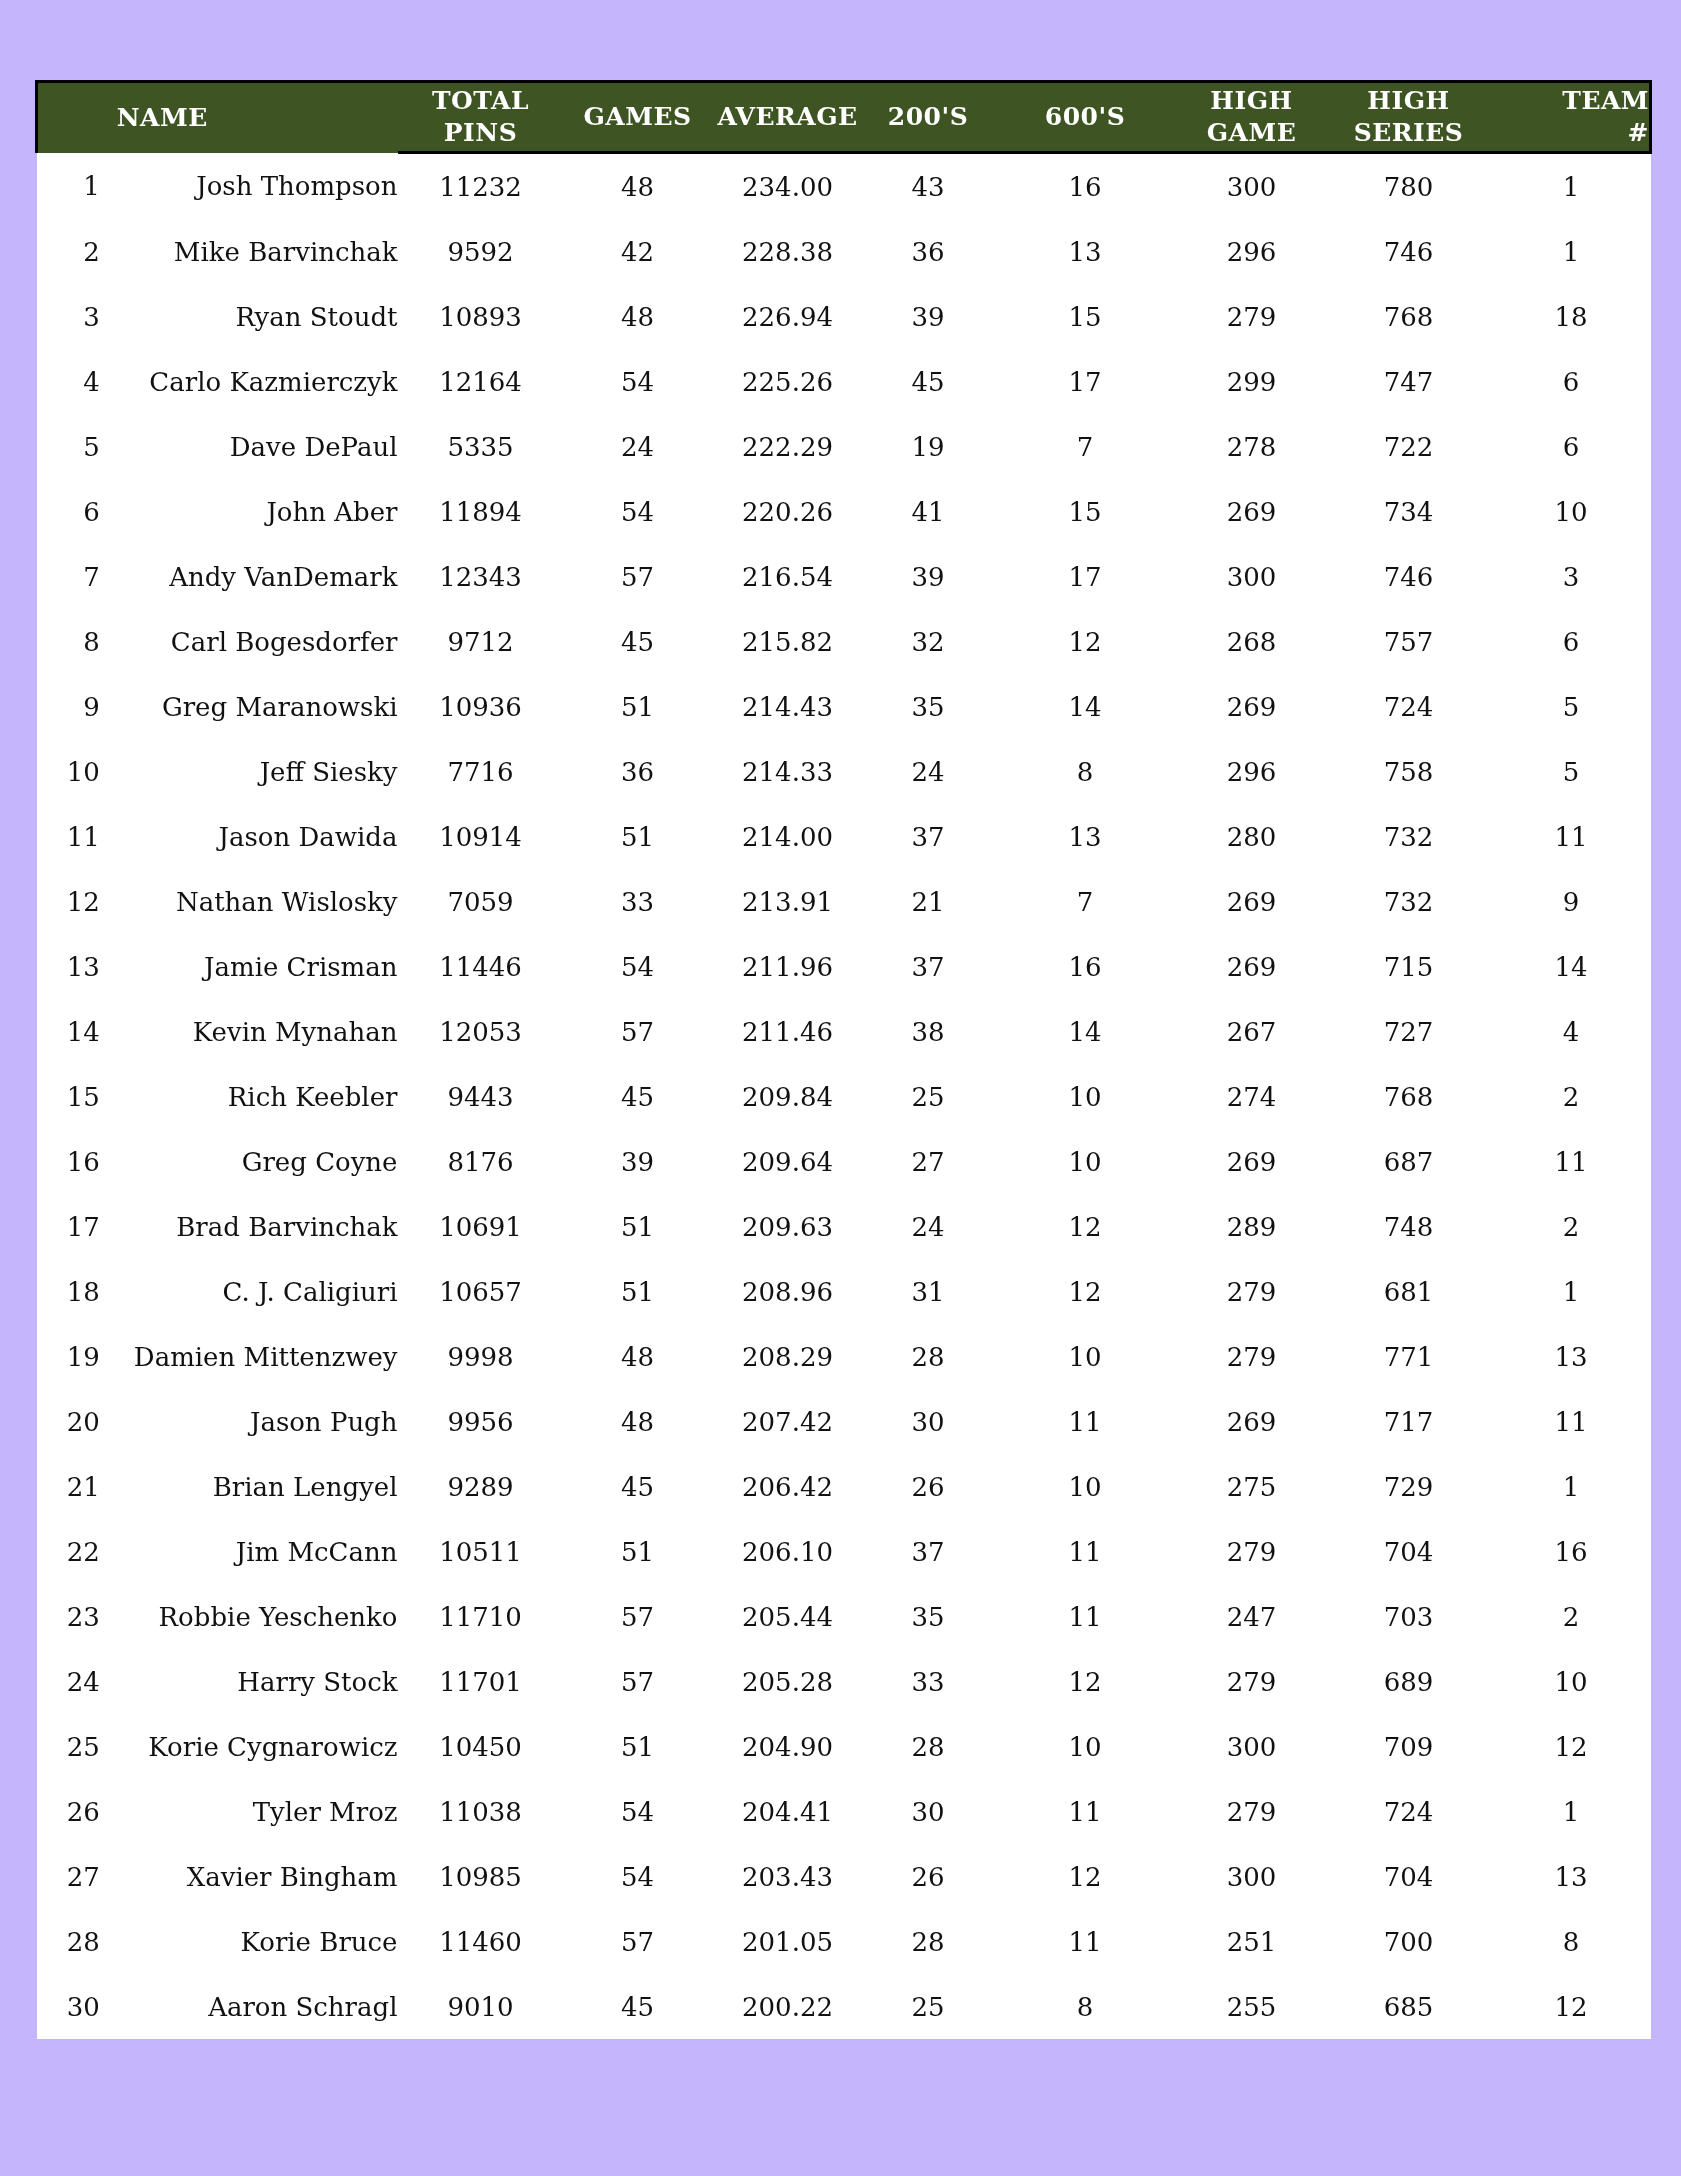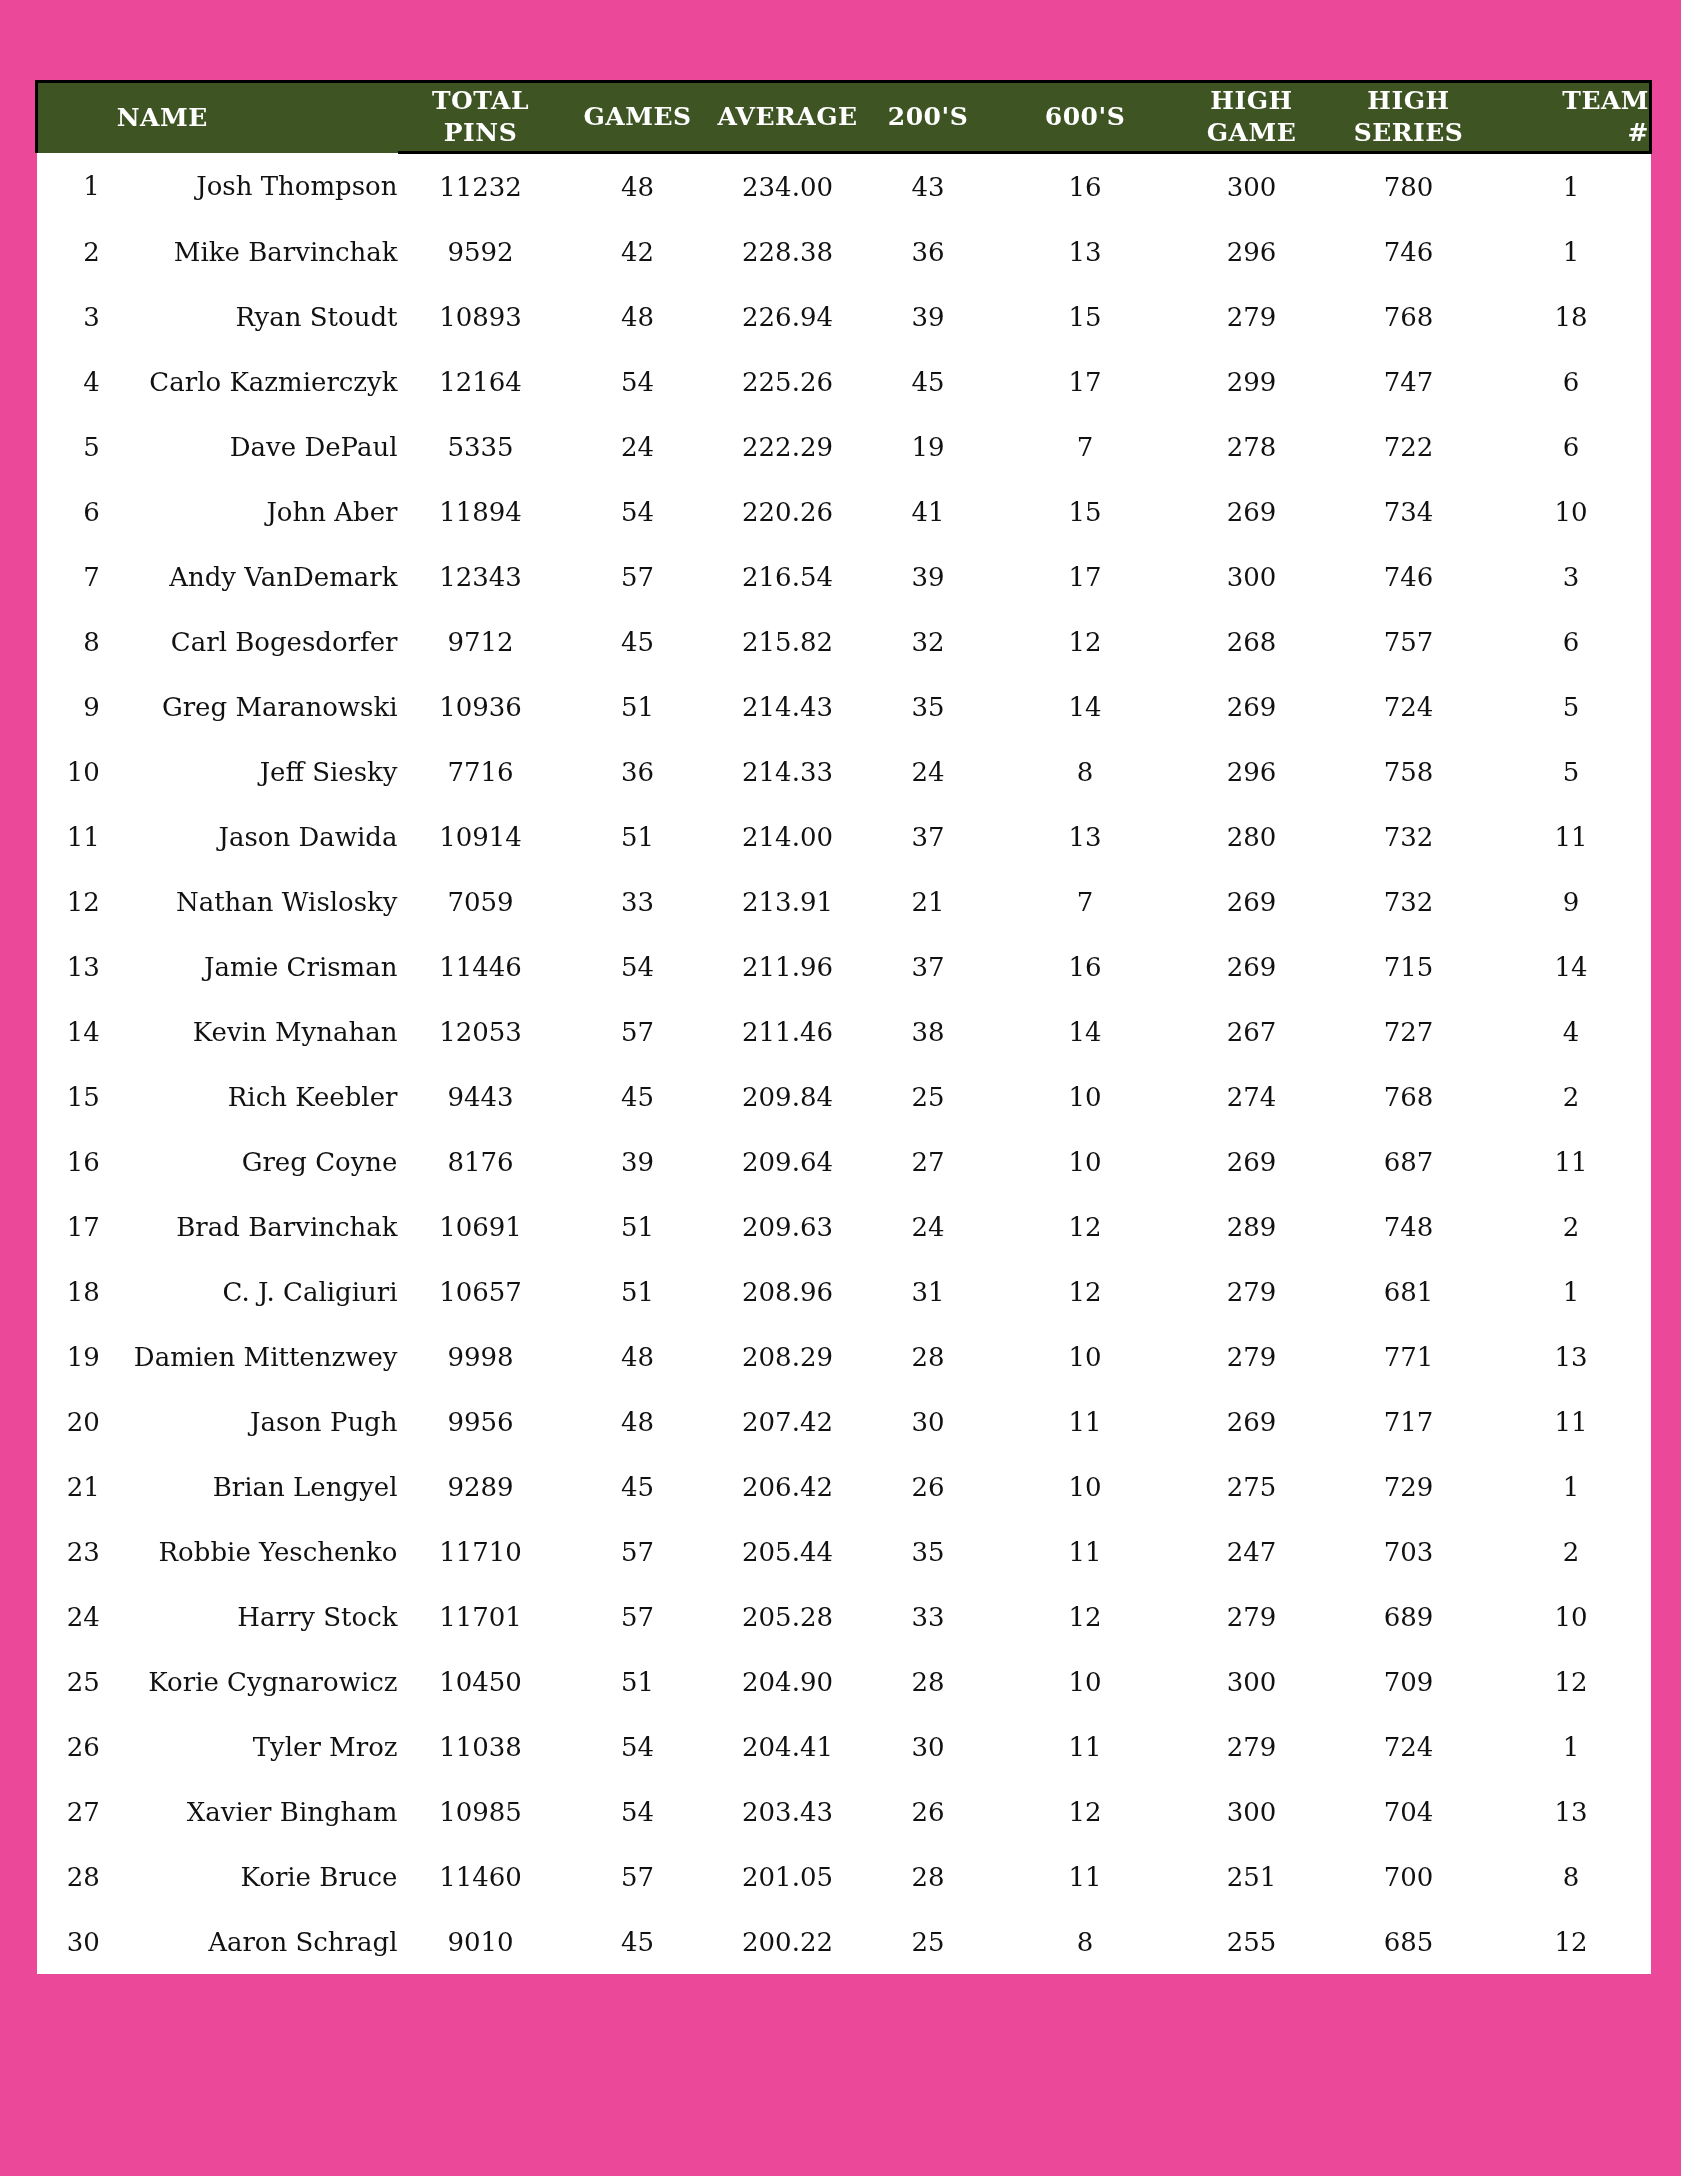--- a/index.html
+++ b/index.html
@@ -9,21 +9,21 @@
   }
   body {
     width: 1682px;
     height: 2176px;
     font-family: "DejaVu Serif", "Liberation Serif", serif;
   }
   .sheet {
     position: relative;
     width: 1682px;
     height: 2176px;
-    background: #ec4899;
+    background: #c4b5fd;
     overflow: hidden;
   }
   table.standings {
     position: absolute;
     left: 35px;
     top: 80px;
     width: 1614px;
     border-collapse: collapse;
     table-layout: fixed;
   }
@@ -346,20 +346,32 @@
           <td class="c2">9289</td>
           <td class="c3">45</td>
           <td class="c4">206.42</td>
           <td class="c5">26</td>
           <td class="c6">10</td>
           <td class="c7">275</td>
           <td class="c8">729</td>
           <td class="c9">1</td>
         </tr>
         <tr>
+          <td class="c0">22</td>
+          <td class="c1">Jim McCann</td>
+          <td class="c2">10511</td>
+          <td class="c3">51</td>
+          <td class="c4">206.10</td>
+          <td class="c5">37</td>
+          <td class="c6">11</td>
+          <td class="c7">279</td>
+          <td class="c8">704</td>
+          <td class="c9">16</td>
+        </tr>
+        <tr>
           <td class="c0">23</td>
           <td class="c1">Robbie Yeschenko</td>
           <td class="c2">11710</td>
           <td class="c3">57</td>
           <td class="c4">205.44</td>
           <td class="c5">35</td>
           <td class="c6">11</td>
           <td class="c7">247</td>
           <td class="c8">703</td>
           <td class="c9">2</td>

